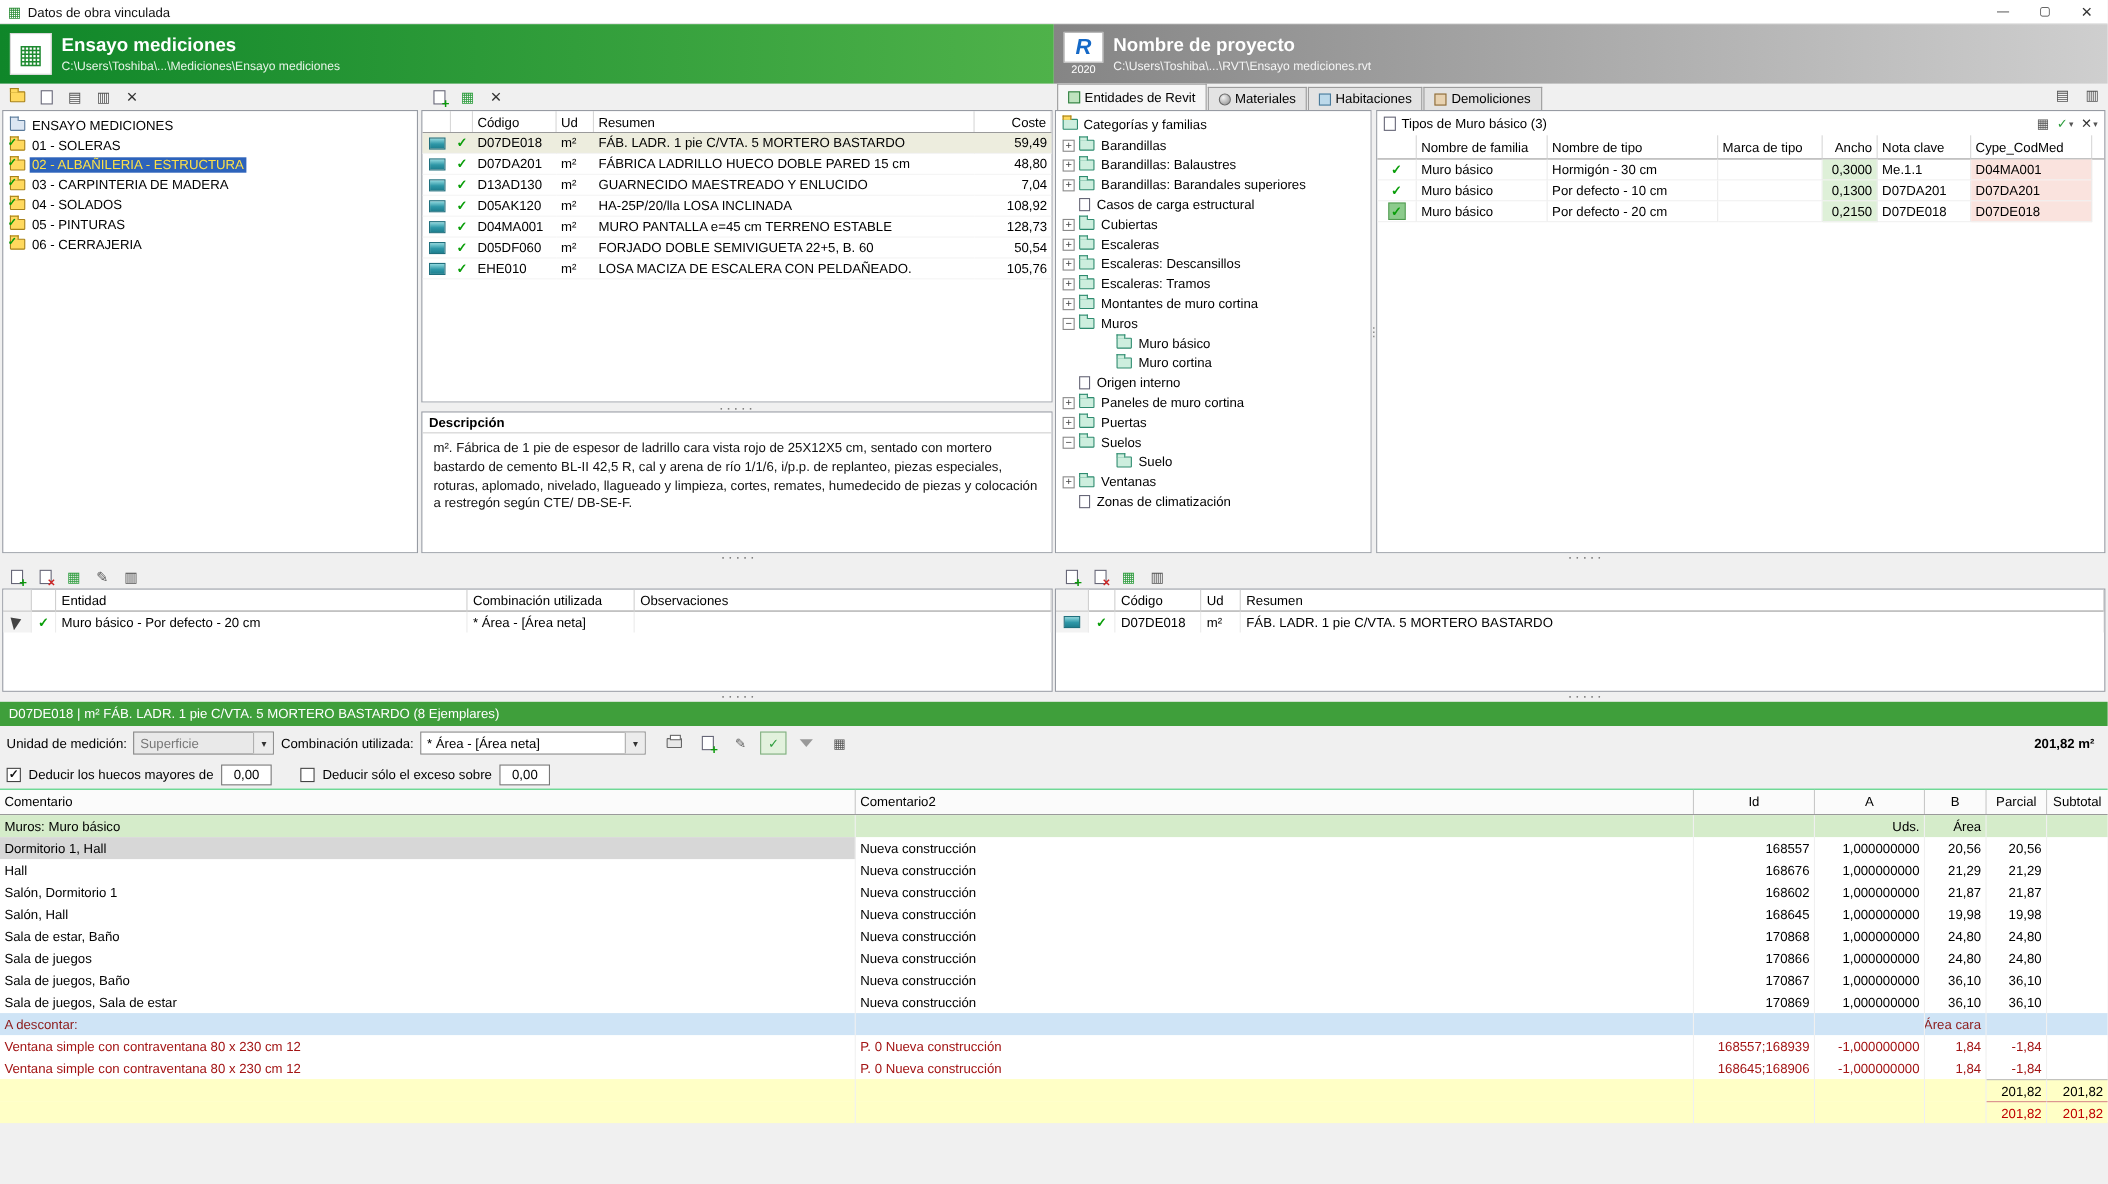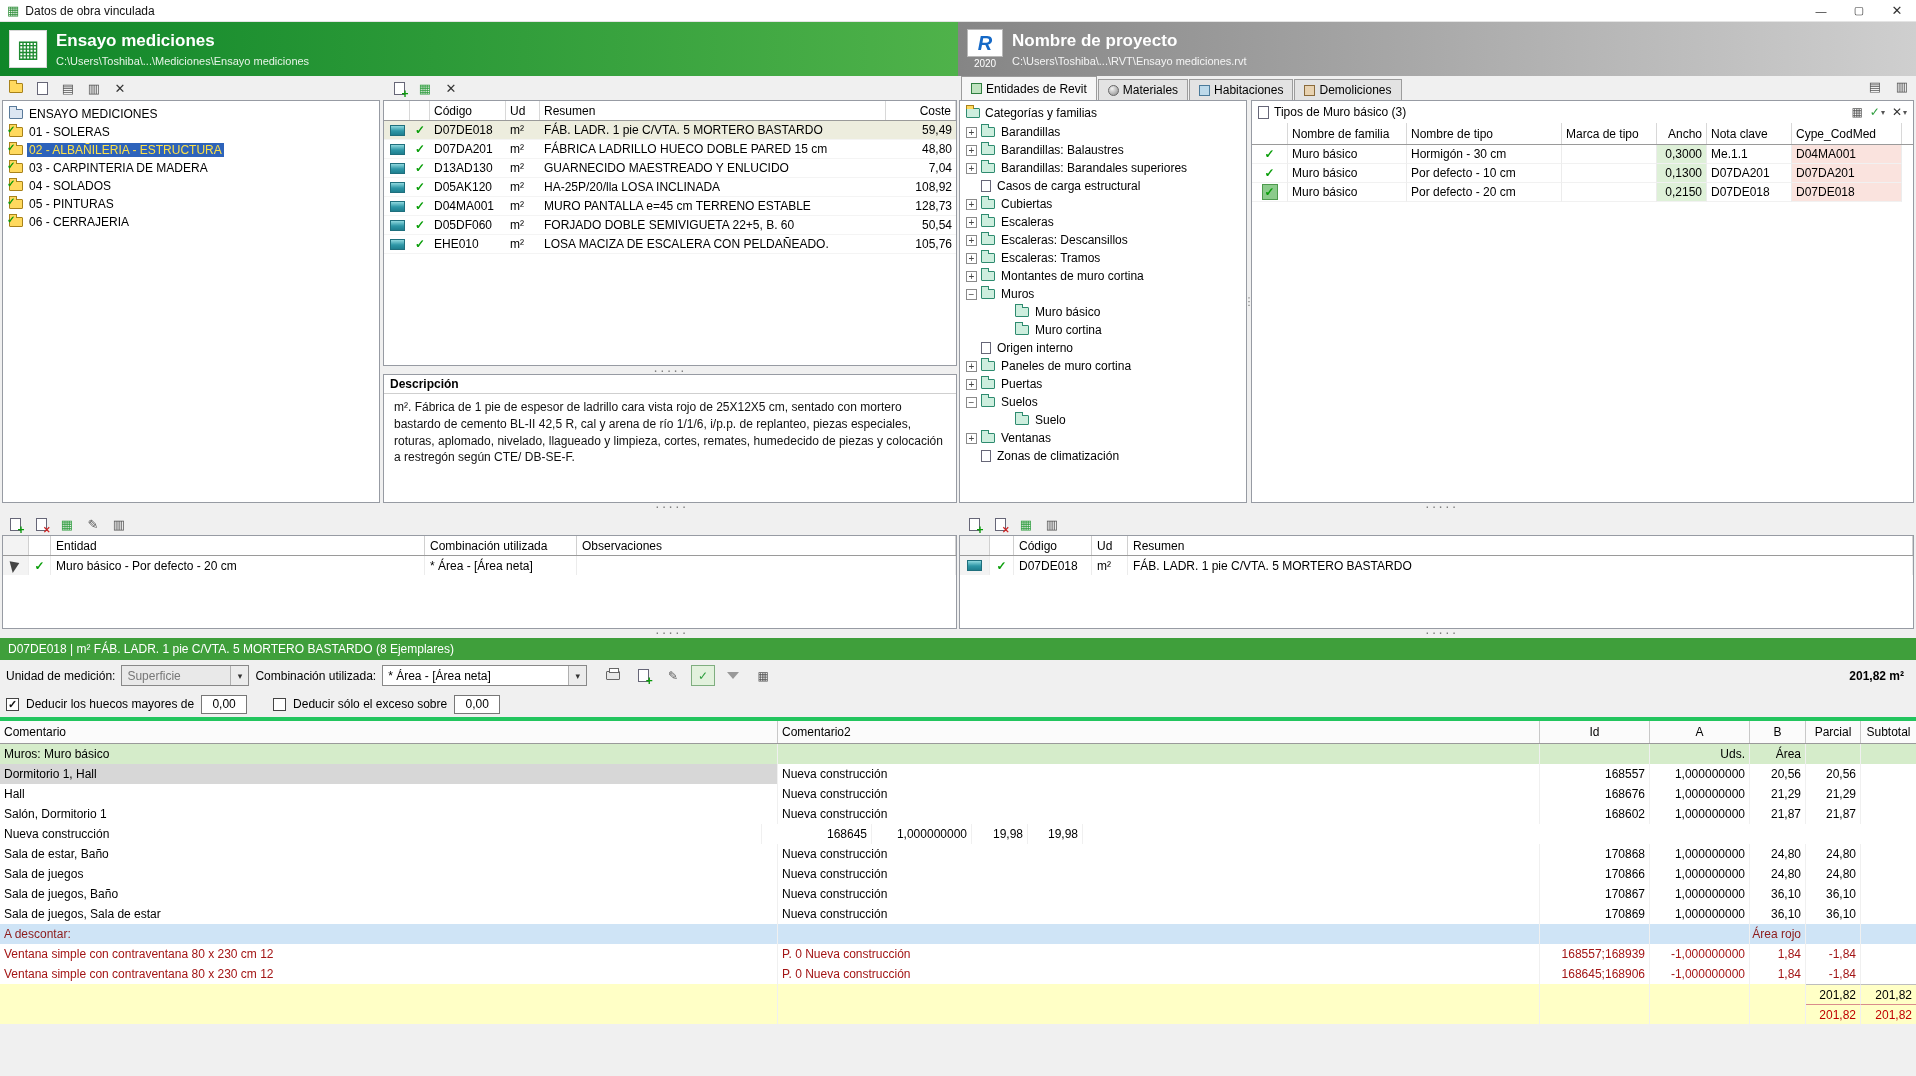--- a/index.html
+++ b/index.html
@@ -185,21 +185,21 @@
 .total-disp{margin-left:auto;font-weight:bold;font-size:12px;padding-right:6px;}
 
 
 .cbrow{position:absolute;left:0;top:691px;width:1916px;height:26px;display:flex;align-items:center;padding:0 6px;gap:7px;}
 .cb{width:13px;height:13px;border:1px solid #444;background:#fff;display:inline-flex;align-items:center;justify-content:center;flex:none;}
 .cb.checked::before{content:"✓";font-size:11px;font-weight:bold;color:#111;line-height:1;}
 .numbox{width:46px;height:19px;border:1px solid #777;font-family:inherit;font-size:12px;text-align:center;background:#fff;}
 .cb-gap{width:12px;}
 
 
-.bigtable{position:absolute;left:0;top:717px;width:1916px;height:303px;background:#fff;border-top:4px solid #22c55e;}
+.bigtable{position:absolute;left:0;top:717px;width:1916px;height:303px;background:#fff;border-top:1px solid #22c55e;}
 .bt-head,.bt-row{display:flex;align-items:center;}
 .bt-head{height:23px;border-bottom:1px solid #9a9a9a;background:#fbfbfb;}
 .bt-head>div{height:100%;display:flex;align-items:center;padding:0 4px;border-right:1px solid #c8c8c8;font-size:12px;}
 .bt-head .hnum{justify-content:center;}
 .bt-row{height:20px;}
 .bt-row>div{height:100%;display:flex;align-items:center;padding:0 4px;overflow:hidden;white-space:nowrap;font-size:12px;border-right:1px solid #f0f0f0;}
 .c-com{width:778px;}
 .c-com2{width:762px;}
 .c-id{width:110px;}
 .c-a{width:100px;}
@@ -843,20 +843,21 @@
           <div class="c-com">Salón, Dormitorio 1</div>
           <div class="c-com2">Nueva construcción</div>
           <div class="c-id num">168602</div>
           <div class="c-a num">1,000000000</div>
           <div class="c-b num">21,87</div>
           <div class="c-par num">21,87</div>
           <div class="c-sub num"></div>
         </div>
 
         <div class="bt-row">
+          <div class="c-com">Salón, Hall</div>
           <div class="c-com2">Nueva construcción</div>
           <div class="c-id num">168645</div>
           <div class="c-a num">1,000000000</div>
           <div class="c-b num">19,98</div>
           <div class="c-par num">19,98</div>
           <div class="c-sub num"></div>
         </div>
 
         <div class="bt-row">
           <div class="c-com">Sala de estar, Baño</div>
@@ -897,21 +898,21 @@
           <div class="c-par num">36,10</div>
           <div class="c-sub num"></div>
         </div>
       </div>
 
     <div class="bt-row descontar">
       <div class="c-com">A descontar:</div>
       <div class="c-com2"></div>
       <div class="c-id num"></div>
       <div class="c-a num"></div>
-      <div class="c-b num">Área rojo</div>
+      <div class="c-b num">Área cara</div>
       <div class="c-par num"></div>
       <div class="c-sub num"></div>
     </div>
 
     <div>
 
         <div class="bt-row red">
           <div class="c-com">Ventana simple con contraventana 80 x 230 cm 12</div>
           <div class="c-com2">P. 0 Nueva construcción</div>
           <div class="c-id num">168557;168939</div>

